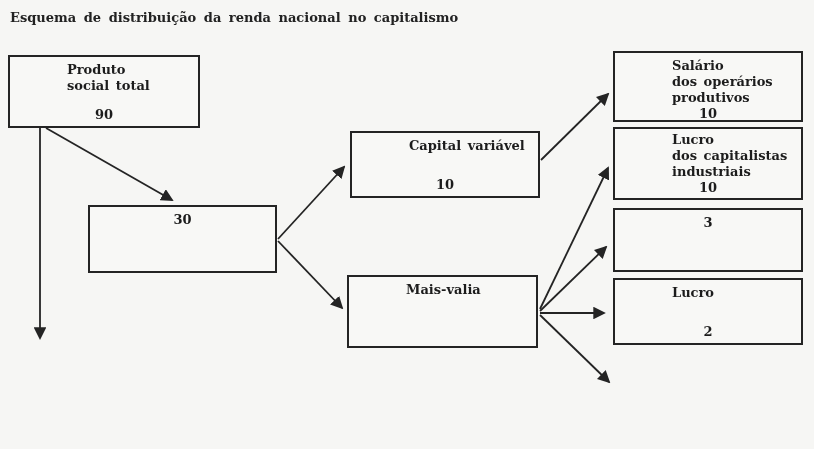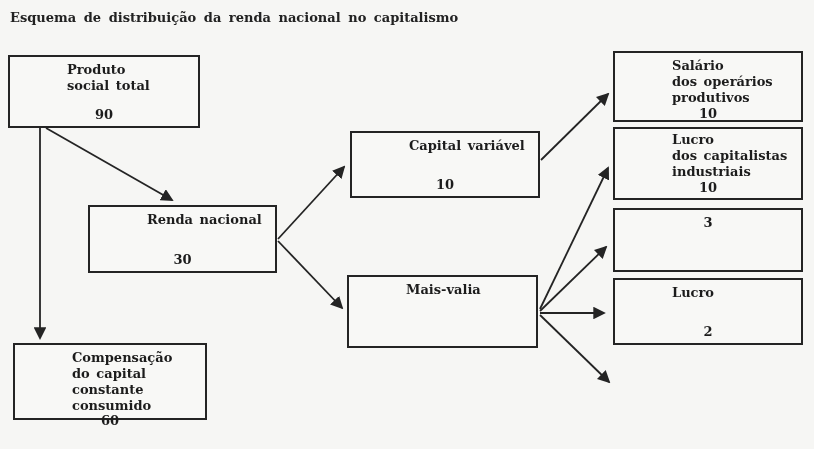--- a/index.html
+++ b/index.html
@@ -53,30 +53,23 @@
     <line x1="540" y1="315" x2="609" y2="382" marker-end="url(#ah)"></line>
   </svg>
 
   <div class="node" style="left:8px;top:55px;width:192px;height:73px">
     <div class="node-label">Produto
 social total</div>
     <div class="node-value">90</div>
   </div>
 
   <div class="node" style="left:88px;top:205px;width:189px;height:68px">
-    <div class="node-label">Renda nacional</div>
     <div class="node-value">30</div>
   </div>
 
-  <div class="node" style="left:13px;top:343px;width:194px;height:77px">
-    <div class="node-label">Compensação
-do capital constante
-consumido</div>
-    <div class="node-value">60</div>
-  </div>
 
   <div class="node" style="left:350px;top:131px;width:190px;height:67px">
     <div class="node-label">Capital variável</div>
     <div class="node-value">10</div>
   </div>
 
   <div class="node" style="left:347px;top:275px;width:191px;height:73px">
     <div class="node-label">Mais-valia</div>
   </div>
 

